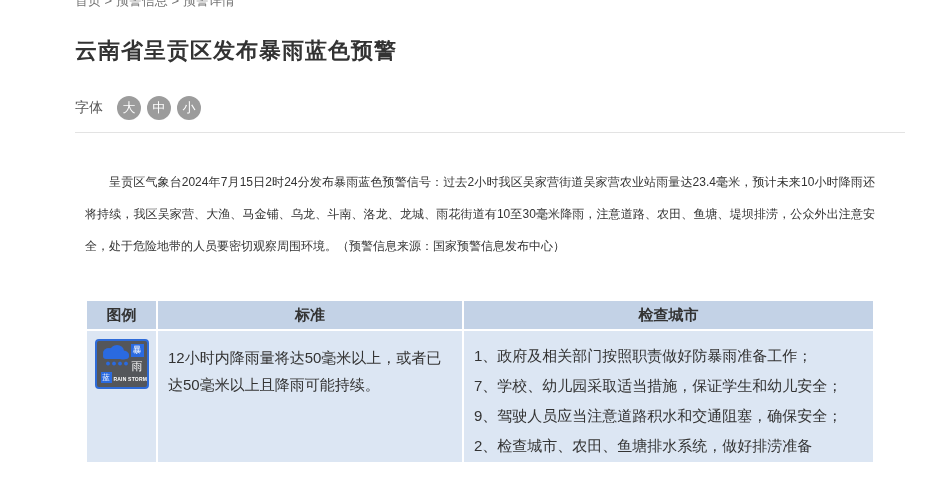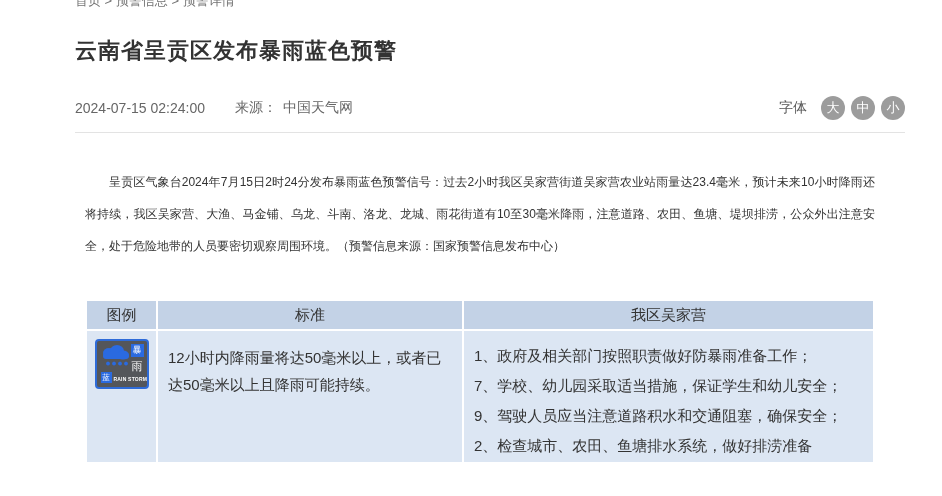--- a/index.html
+++ b/index.html
@@ -25,21 +25,21 @@
                font-size:13px; line-height:24px; text-align:center; margin-left:6px; cursor:pointer; }
 
   .divider { margin-top:11px; border-bottom:1px solid #e3e3e3; }
 
   .article-body { margin:33px 0 0 10px; width:790px; font-size:12px; color:#333;
                   line-height:32px; text-align:justify; text-indent:2em; }
 
   
   .warn-table { margin:37px 0 0 10px; width:790px; border-collapse:collapse; table-layout:fixed; }
   .warn-table th, .warn-table td { border:2px solid #ffffff; vertical-align:top; }
-  .warn-table th { background:#c3d2e6; height:30px; font-size:15px; font-weight:normal; color:#333; text-align:center; vertical-align:middle; }
+  .warn-table th { background:#c3d2e6; height:30px; font-size:15px; font-weight:bold; color:#333; text-align:center; vertical-align:middle; }
   .warn-table td { background:#dce6f3; }
   .col-legend { width:71px; }
   .col-standard { width:306px; }
   .row-main td { height:133px; }
   .cell-legend { text-align:center; padding-top:8px; }
   .cell-standard { padding:13px 12px 0 10px; font-size:15px; line-height:27px; color:#333; }
   .cell-guide { padding:10px 10px 0 10px; font-size:15px; line-height:30px; color:#333; }
   .guide-item { white-space:nowrap; overflow:hidden; }
 
   
@@ -62,25 +62,20 @@
 
   <div class="breadcrumb-clip">
     <span>首页 &gt; 预警信息 &gt; 预警详情</span>
   </div>
 
   <div class="container">
 
     <h1 class="article-title">云南省呈贡区发布暴雨蓝色预警</h1>
 
     <div class="meta-row">
-      <div class="meta-left">
-        <span class="meta-time">2024-07-15 02:24:00</span>
-        <span class="meta-source-label">来源：</span>
-        <span class="meta-source">中国天气网</span>
-      </div>
       <div class="font-size-ctrl">
         <span class="font-size-label">字体</span>
         <span class="fs-circle">大</span>
         <span class="fs-circle">中</span>
         <span class="fs-circle">小</span>
       </div>
     </div>
 
     <div class="divider"></div>
 
@@ -89,21 +84,21 @@
     <table class="warn-table">
       <colgroup>
           <col class="col-legend">
           <col class="col-standard">
           <col>
         </colgroup>
       <thead>
         <tr>
           <th>图例</th>
           <th>标准</th>
-          <th>我区吴家营</th>
+          <th>检查城市</th>
         </tr>
       </thead>
       <tbody>
         <tr class="row-main">
           <td class="cell-legend">
             <div class="warn-icon">
               <svg class="cloud-art" width="33" height="30" viewBox="0 0 33 30">
                 <g fill="#2a6ae0">
                   <ellipse cx="10" cy="10" rx="6" ry="5"></ellipse>
                   <ellipse cx="18" cy="8" rx="7" ry="6"></ellipse>

